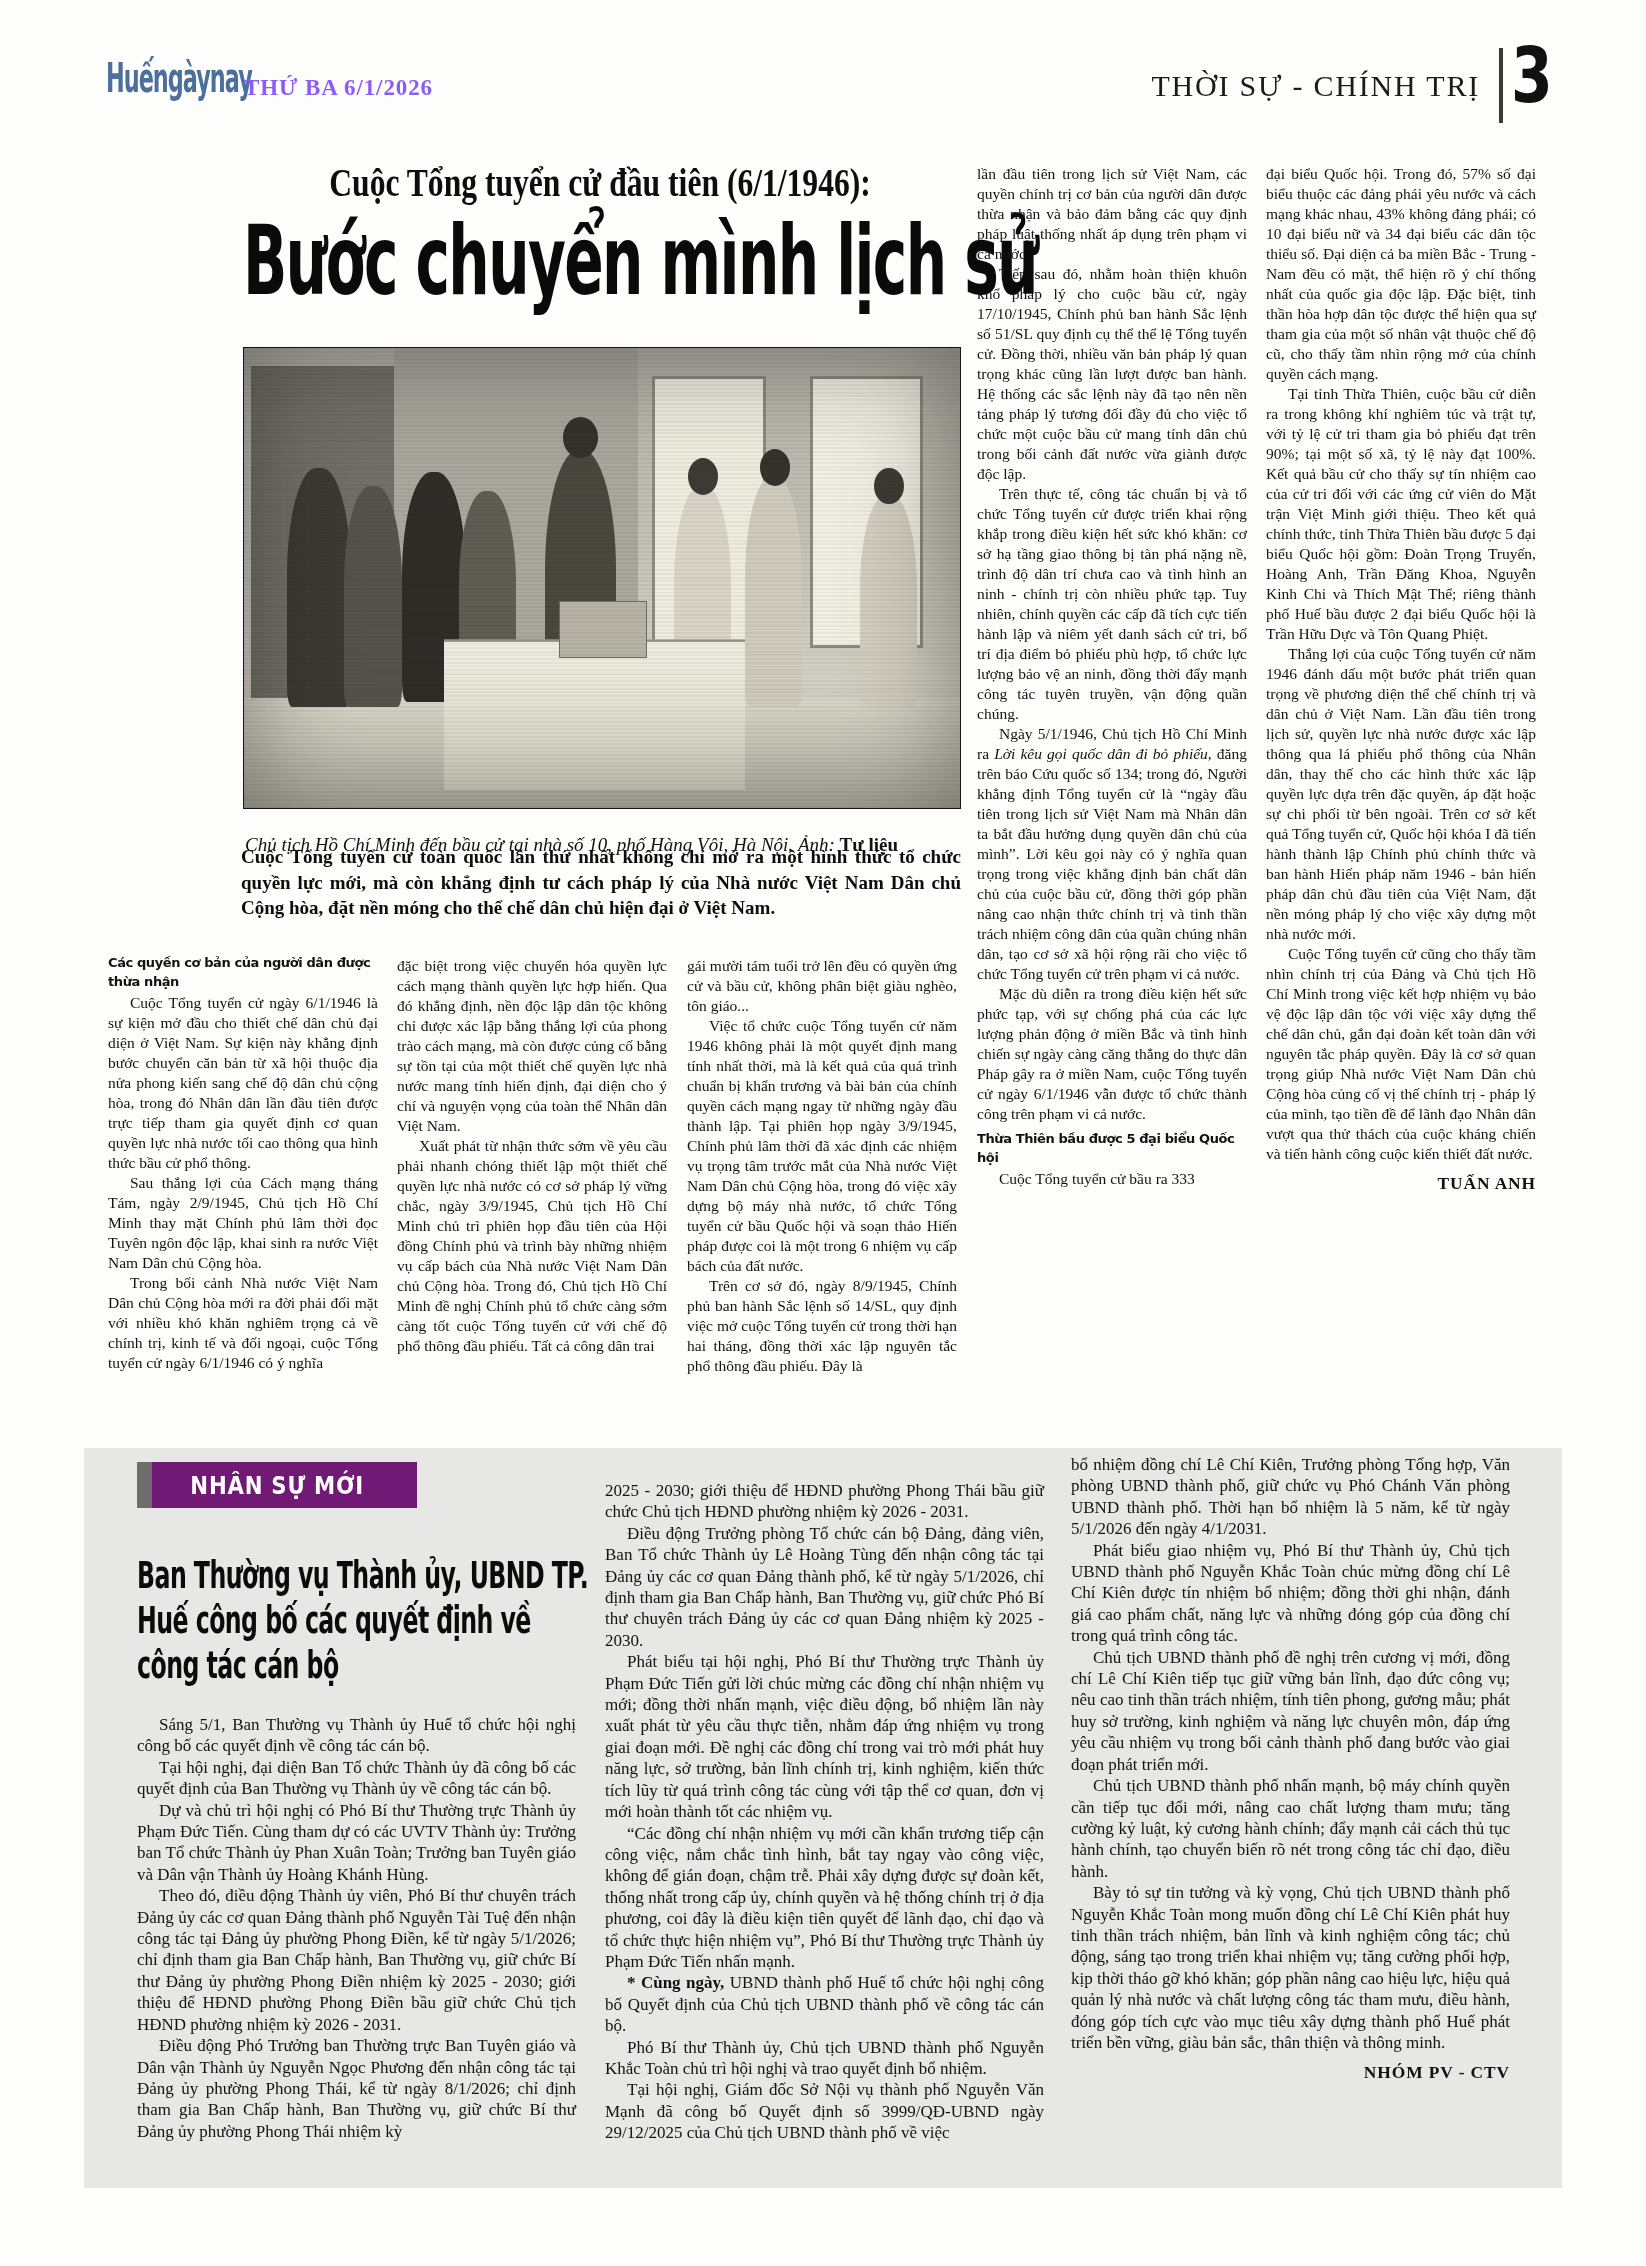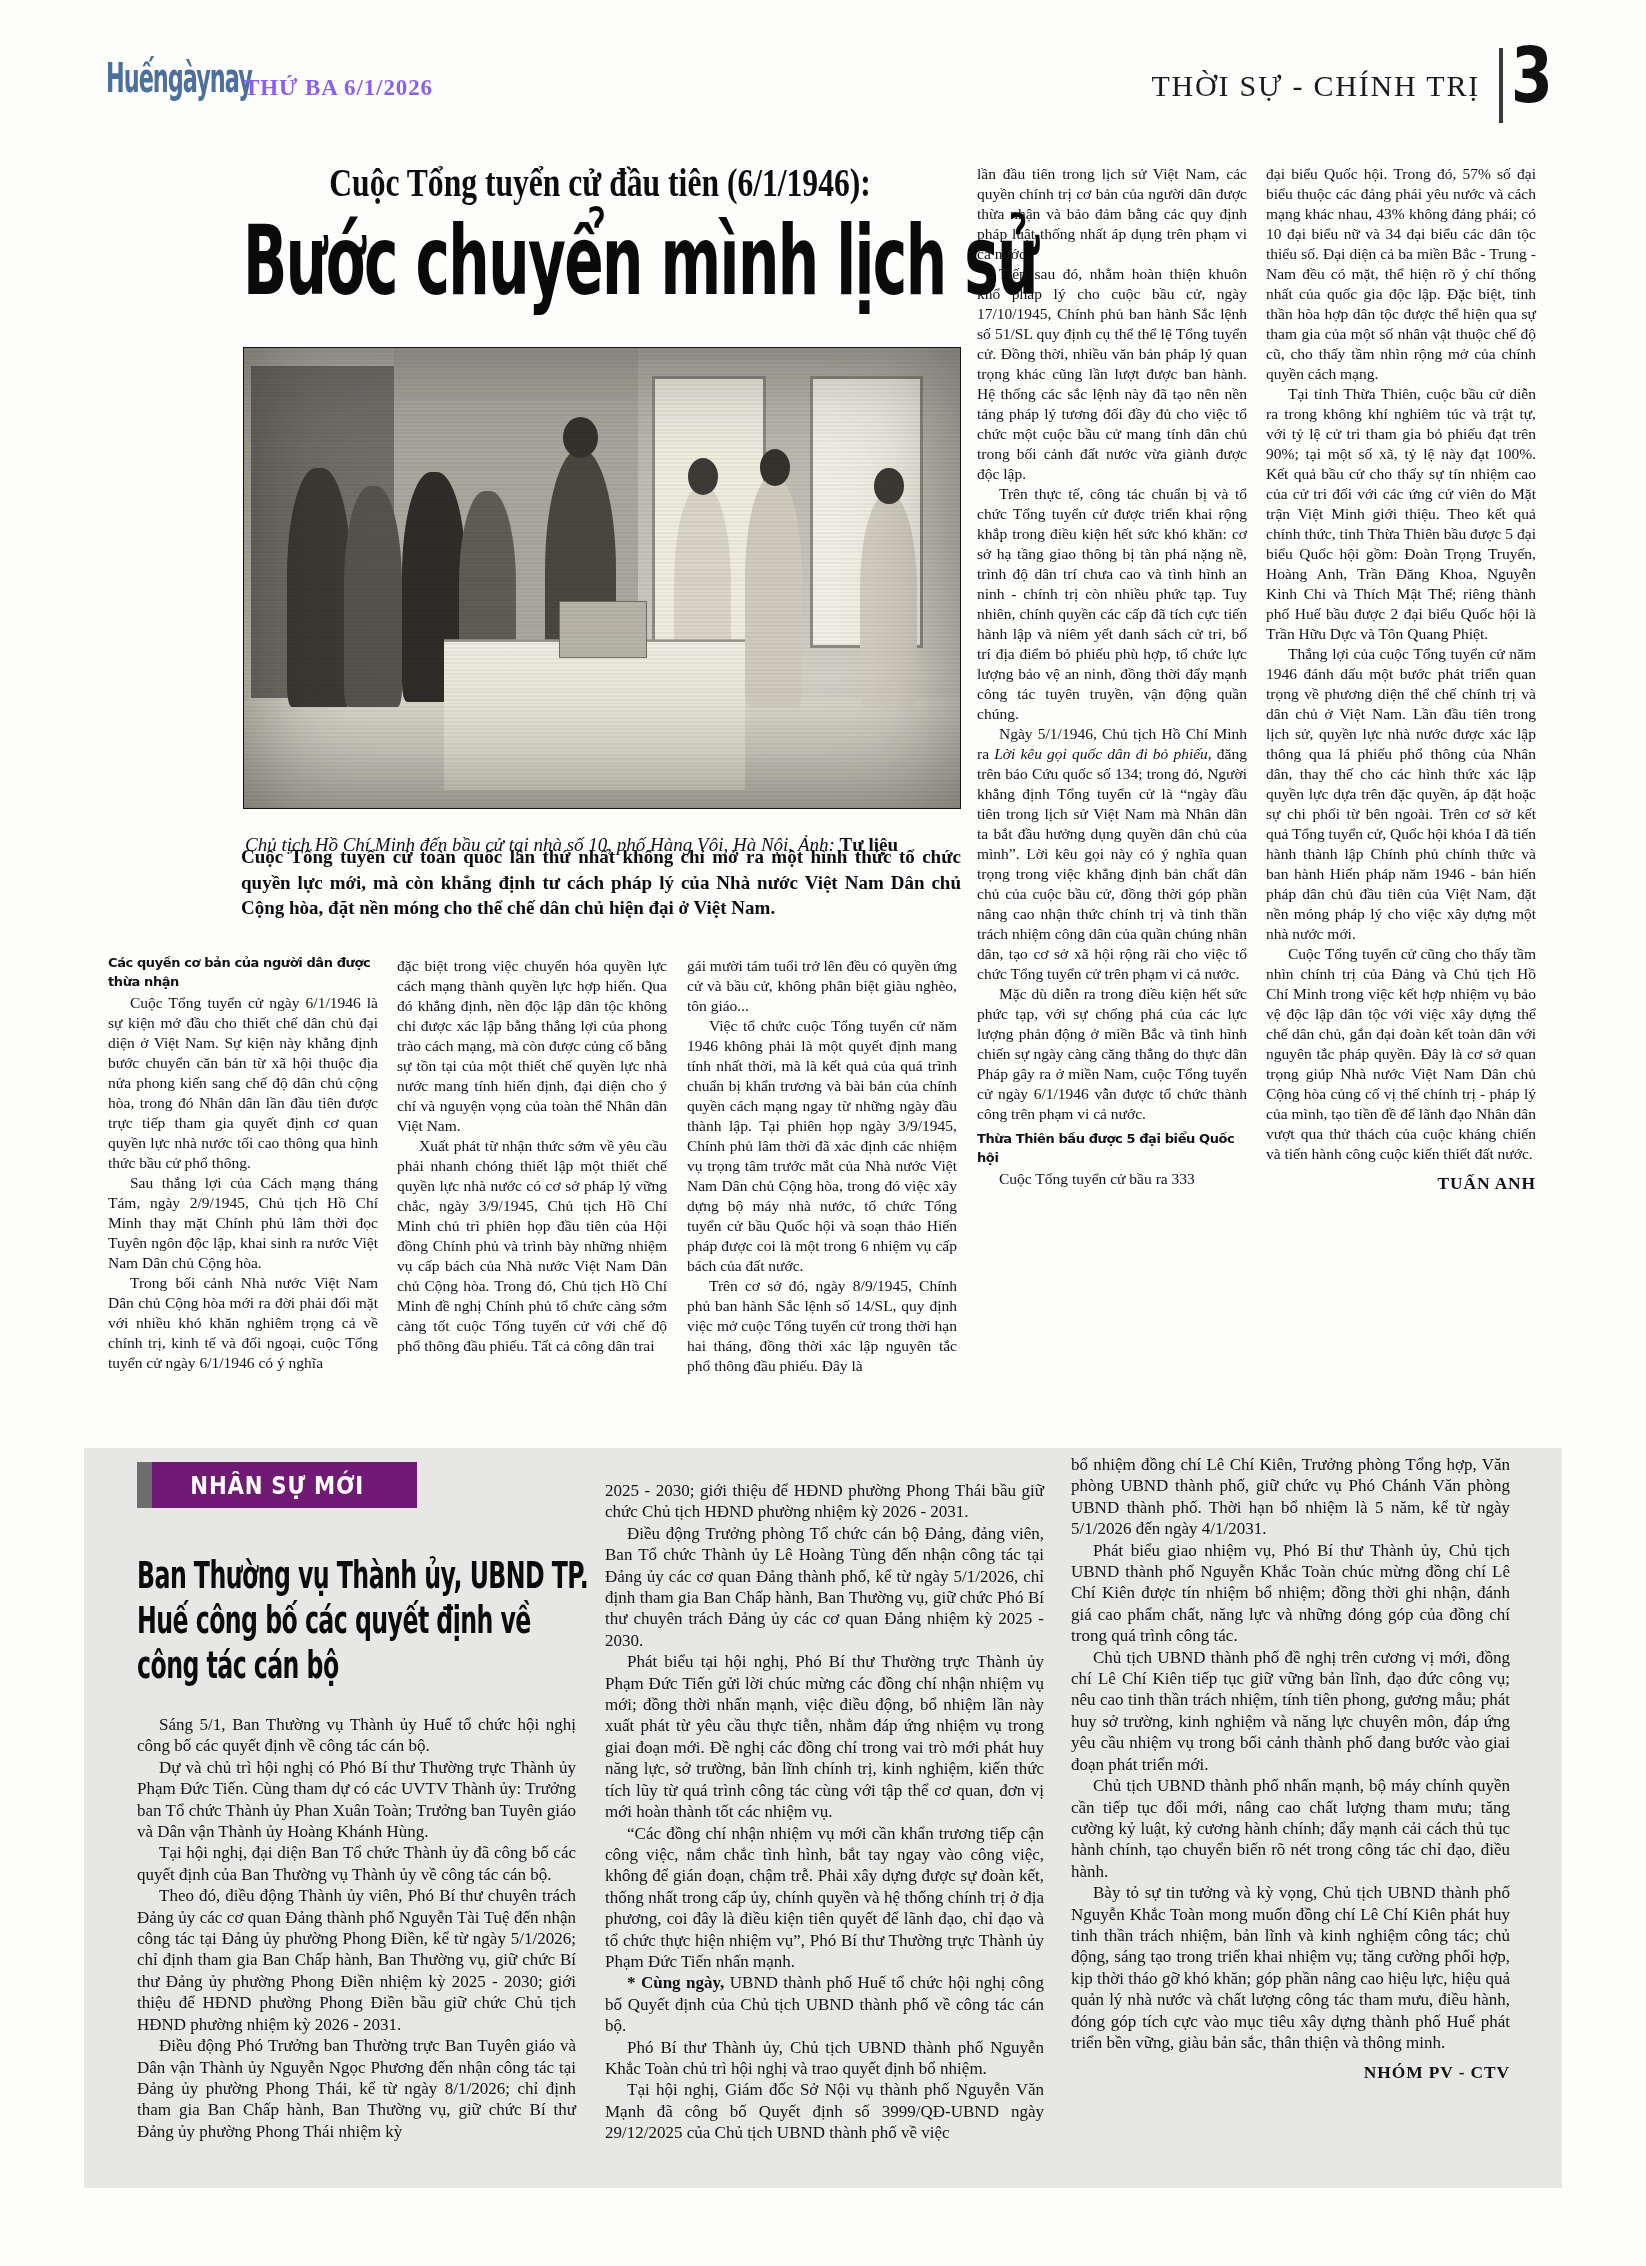--- a/index.html
+++ b/index.html
@@ -142,22 +142,22 @@
 
 <div class="abs graybox"></div>
 <div class="abs nsm-label">
   <span class="nsm-cap"></span>
   <span class="nsm-text">NHÂN SỰ MỚI</span>
 </div>
 <div class="abs b-headline">Ban Thường vụ Thành ủy, UBND TP. Huế công bố các quyết định về công tác cán bộ</div>
 
 <div id="b-col1" class="abs colw">
     <p class="p">Sáng 5/1, Ban Thường vụ Thành ủy Huế tổ chức hội nghị công bố các quyết định về công tác cán bộ.</p>
+    <p class="p">Tại hội nghị, đại diện Ban Tổ chức Thành ủy đã công bố các quyết định của Ban Thường vụ Thành ủy về công tác cán bộ.</p>
     <p class="p">Dự và chủ trì hội nghị có Phó Bí thư Thường trực Thành ủy Phạm Đức Tiến. Cùng tham dự có các UVTV Thành ủy: Trưởng ban Tổ chức Thành ủy Phan Xuân Toàn; Trưởng ban Tuyên giáo và Dân vận Thành ủy Hoàng Khánh Hùng.</p>
-    <p class="p">Tại hội nghị, đại diện Ban Tổ chức Thành ủy đã công bố các quyết định của Ban Thường vụ Thành ủy về công tác cán bộ.</p>
     <p class="p">Theo đó, điều động Thành ủy viên, Phó Bí thư chuyên trách Đảng ủy các cơ quan Đảng thành phố Nguyễn Tài Tuệ đến nhận công tác tại Đảng ủy phường Phong Điền, kể từ ngày 5/1/2026; chỉ định tham gia Ban Chấp hành, Ban Thường vụ, giữ chức Bí thư Đảng ủy phường Phong Điền nhiệm kỳ 2025 - 2030; giới thiệu để HĐND phường Phong Điền bầu giữ chức Chủ tịch HĐND phường nhiệm kỳ 2026 - 2031.</p>
     <p class="p">Điều động Phó Trưởng ban Thường trực Ban Tuyên giáo và Dân vận Thành ủy Nguyễn Ngọc Phương đến nhận công tác tại Đảng ủy phường Phong Thái, kể từ ngày 8/1/2026; chỉ định tham gia Ban Chấp hành, Ban Thường vụ, giữ chức Bí thư Đảng ủy phường Phong Thái nhiệm kỳ</p>
   </div>
 <div id="b-col2" class="abs colw">
     <p class="p cont">2025 - 2030; giới thiệu để HĐND phường Phong Thái bầu giữ chức Chủ tịch HĐND phường nhiệm kỳ 2026 - 2031.</p>
     <p class="p">Điều động Trưởng phòng Tổ chức cán bộ Đảng, đảng viên, Ban Tổ chức Thành ủy Lê Hoàng Tùng đến nhận công tác tại Đảng ủy các cơ quan Đảng thành phố, kể từ ngày 5/1/2026, chỉ định tham gia Ban Chấp hành, Ban Thường vụ, giữ chức Phó Bí thư chuyên trách Đảng ủy các cơ quan Đảng nhiệm kỳ 2025 - 2030.</p>
     <p class="p">Phát biểu tại hội nghị, Phó Bí thư Thường trực Thành ủy Phạm Đức Tiến gửi lời chúc mừng các đồng chí nhận nhiệm vụ mới; đồng thời nhấn mạnh, việc điều động, bổ nhiệm lần này xuất phát từ yêu cầu thực tiễn, nhằm đáp ứng nhiệm vụ trong giai đoạn mới. Đề nghị các đồng chí trong vai trò mới phát huy năng lực, sở trường, bản lĩnh chính trị, kinh nghiệm, kiến thức tích lũy từ quá trình công tác cùng với tập thể cơ quan, đơn vị mới hoàn thành tốt các nhiệm vụ.</p>
     <p class="p">“Các đồng chí nhận nhiệm vụ mới cần khẩn trương tiếp cận công việc, nắm chắc tình hình, bắt tay ngay vào công việc, không để gián đoạn, chậm trễ. Phải xây dựng được sự đoàn kết, thống nhất trong cấp ủy, chính quyền và hệ thống chính trị ở địa phương, coi đây là điều kiện tiên quyết để lãnh đạo, chỉ đạo và tổ chức thực hiện nhiệm vụ”, Phó Bí thư Thường trực Thành ủy Phạm Đức Tiến nhấn mạnh.</p>
     <p class="p"><b>* Cùng ngày,</b> UBND thành phố Huế tổ chức hội nghị công bố Quyết định của Chủ tịch UBND thành phố về công tác cán bộ.</p>
     <p class="p">Phó Bí thư Thành ủy, Chủ tịch UBND thành phố Nguyễn Khắc Toàn chủ trì hội nghị và trao quyết định bổ nhiệm.</p>

